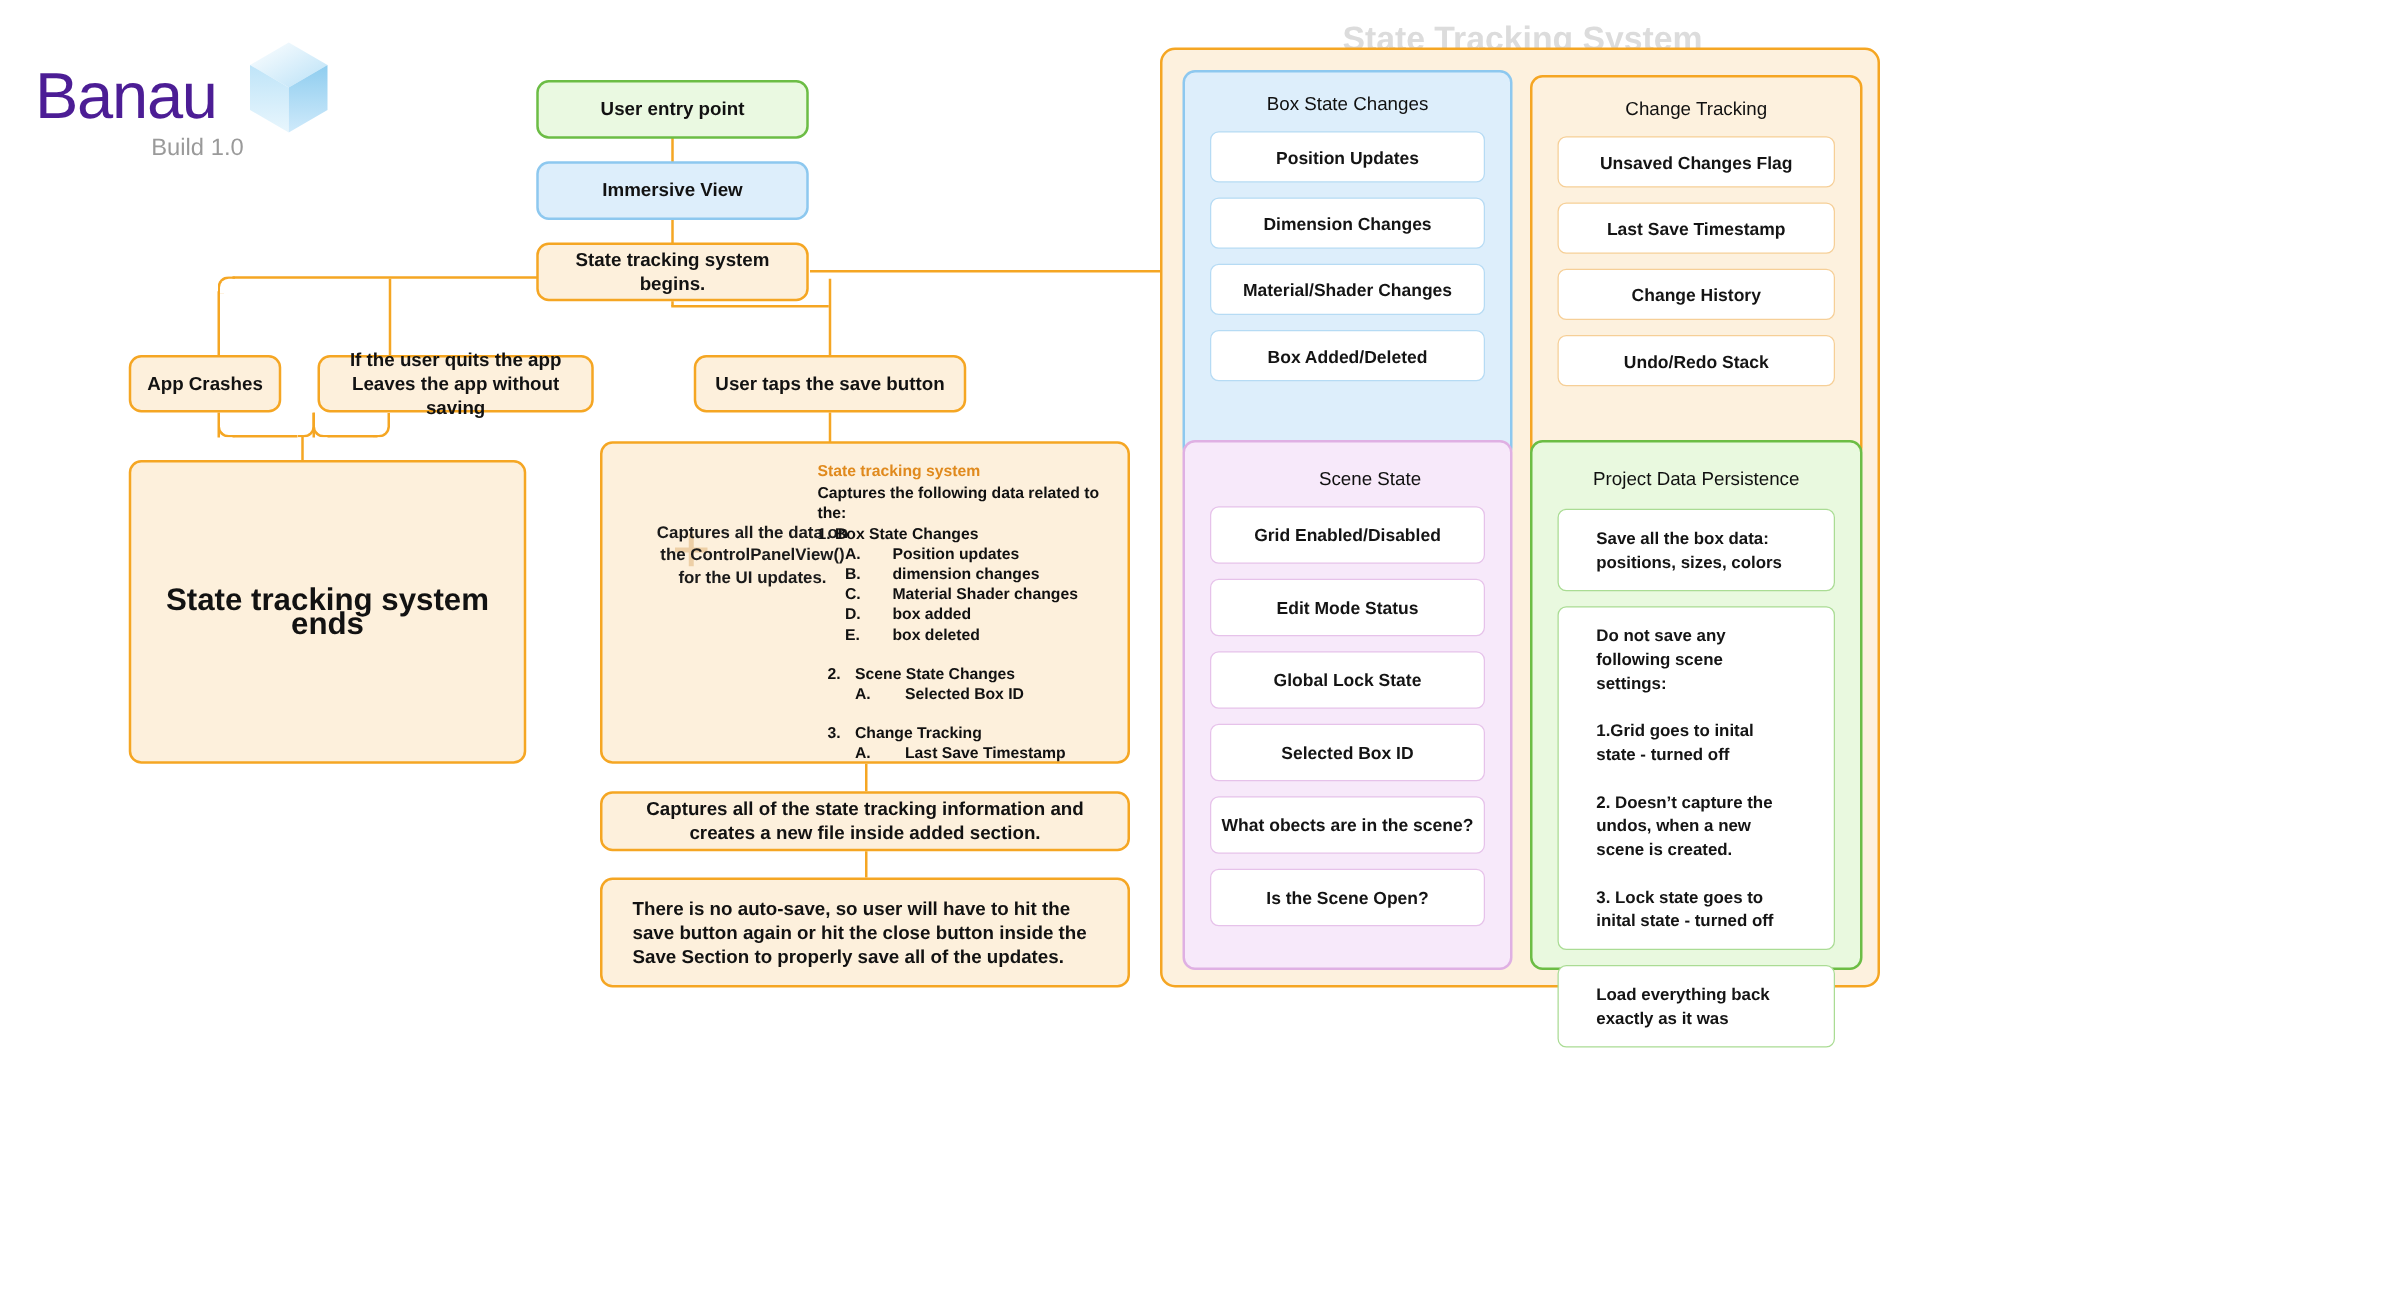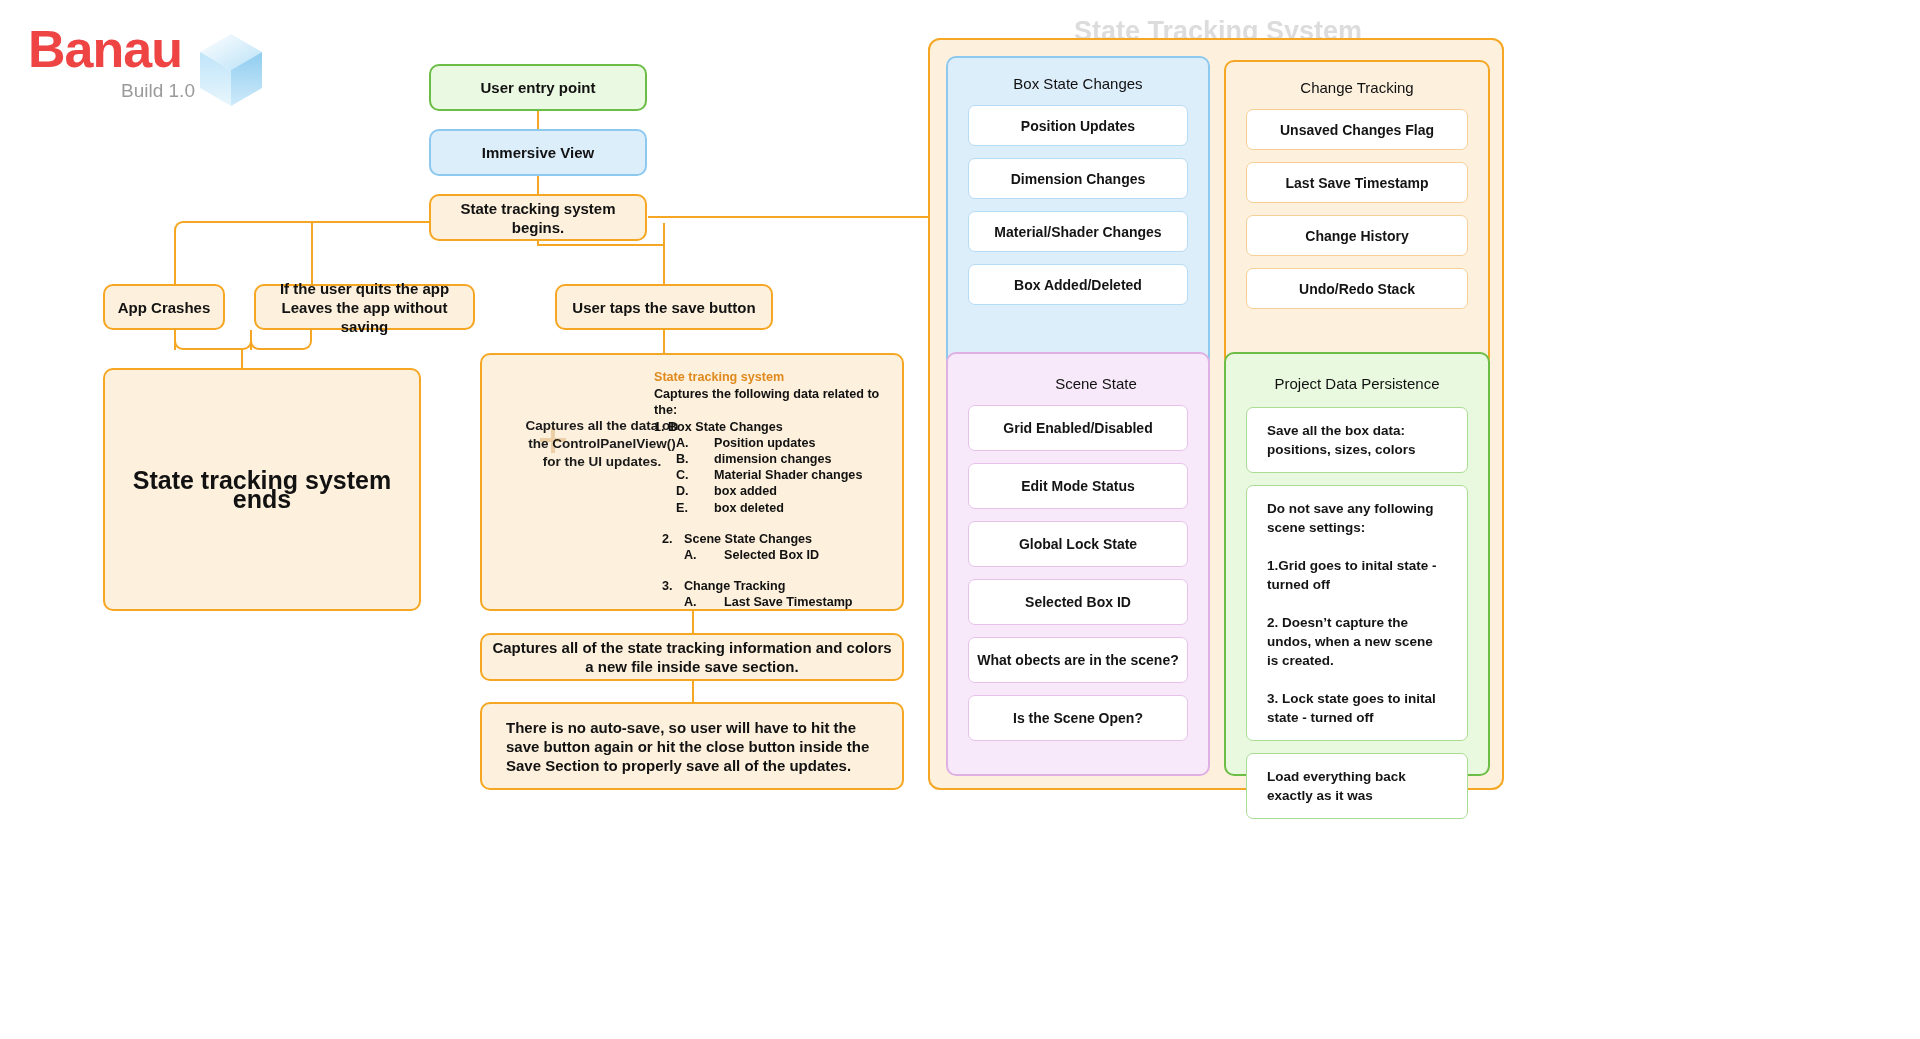--- a/index.html
+++ b/index.html
@@ -7,22 +7,23 @@
     width: 1920px; height: 1039px;
     background: #ffffff;
     font-family: "Liberation Sans", sans-serif;
     overflow: hidden;
   }
   #stage { position: relative; width: 1920px; height: 1039px; }
 
   
   #logo { position: absolute; left: 28px; top: 20px; width: 260px; height: 110px; }
   #logo .wordmark {
-    font-size: 52px; font-weight: 700; color: #ef4444; letter-spacing: -1px;
+    font-size: 52px; font-weight: 400; color: #4c1d95; letter-spacing: -1px;
     line-height: 58px;
+    margin-top: 28px;
   }
   #logo .build {
     font-size: 19px; color: #9a9a9a; margin-top: 2px; line-height: 22px; text-align: center;
   }
   #logo .cube { position: absolute; left: 168px; top: 12px; width: 70px; height: 76px; }
 
   
   .node {
     position: absolute;
     border-radius: 10px;
@@ -106,21 +107,21 @@
     margin-top: 16px; margin-bottom: 12px; line-height: 19px;
   }
   .chip {
     margin: 0 20px 12px 20px; background: #ffffff; border-radius: 7px;
     border: 1.4px solid #cfcfcf;
     font-size: 14px; font-weight: 600; color: #141414;
     height: 41px; display: flex; align-items: center; justify-content: center;
     text-align: center; line-height: 18px;
   }
   .chip.text {
-    display: block; height: auto; padding: 13px 20px; text-align: left;
+    display: block; height: auto; padding: 13px 30px; text-align: left;
     font-size: 13.5px; font-weight: 600; line-height: 19px;
   }
 
   #panel-box   { left: 16px; top: 16px;  width: 264px; height: 312px; border-color: #8dc8ef; background: #ddeefb; }
   #panel-box .chip { border-color: #b6dbf4; }
   #panel-change{ left: 294px; top: 20px; width: 266px; height: 308px; border-color: #f5a623; background: #fdf1de; }
   #panel-change .chip { border-color: #f6cf97; }
   #panel-scene { left: 16px; top: 312px; width: 264px; height: 424px; border-color: #dfb0e3; background: #f7e9fa; }
   #panel-scene .chip { border-color: #e6c2ea; }
   #panel-persist{ left: 294px; top: 312px; width: 266px; height: 424px; border-color: #6cbd45; background: #e9f9df; }
@@ -200,21 +201,21 @@
 
   <div class="node" style="left:254px; top:284px; width:221px; height:46px; flex-direction:column;">
     <span>If the user quits the app</span>
     <span>Leaves the app without  saving</span>
   </div>
 
   <div class="node" style="left:555px; top:284px; width:218px; height:46px;">User taps the save button</div>
 
   <div class="node" id="end-node" style="left:103px; top:368px; width:318px; height:243px;">State tracking system ends</div>
 
-  <div class="node" style="left:480px; top:633px; width:424px; height:48px; font-weight:600;">Captures all of the state tracking information and colors a new file inside save section.</div>
+  <div class="node" style="left:480px; top:633px; width:424px; height:48px; font-weight:600;">Captures all of the state tracking information and creates a new file inside added section.</div>
 
   <div class="node" style="left:480px; top:702px; width:424px; height:88px; justify-content:flex-start; text-align:left; padding:10px 24px; font-weight:600;">There is no auto-save, so user will have to hit the save button again or hit the close button inside the Save Section to properly save all of the updates.</div>
 
   <div id="detail-box">
     <div id="plus-icon"></div>
     <div id="detail-left">Captures all the data on the ControlPanelView() for the UI updates.</div>
     <div id="detail-right">
       <div class="hdr">State tracking system</div>
       <div class="l1">Captures the following data related to the:</div>
       <div class="l1">1. Box State Changes</div>

